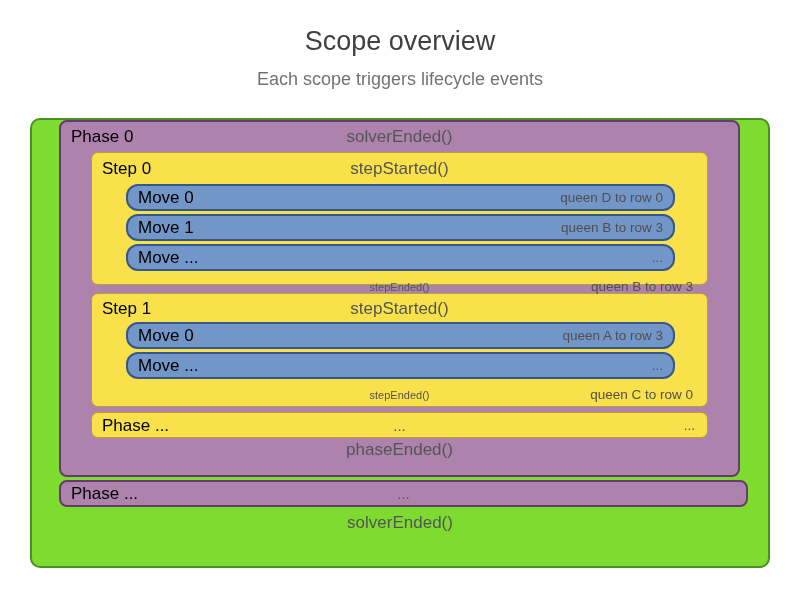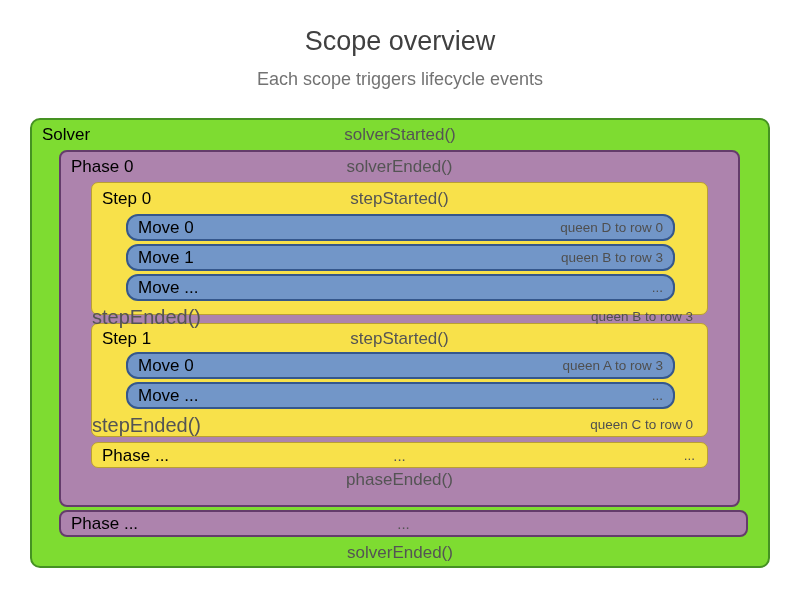--- a/index.html
+++ b/index.html
@@ -40,21 +40,21 @@
   }
   .hdr { position:relative; height:30px; line-height:30px; }
   .hdr.step-hdr { height:31px; line-height:31px; }
   .hdr.step-hdr2 { height:28px; line-height:30px; }
   .hdr .lbl { position:absolute; left:10px; top:0; font-size:17px; color:#000000; }
   .hdr .evt {
     position:absolute; left:0; right:0; top:0; text-align:center;
     font-size:17px; color:var(--event_text);
   }
   .ended-row { position:relative; height:27px; line-height:26px; }
-  .ended-row .evt { display:block; text-align:left; font-size:20px; color:var(--event_text); }
+  .ended-row .evt { display:block; text-align:center; font-size:11px; color:var(--event_text); }
   .ended-row .note {
     position:absolute; right:14px; top:0; font-size:13.5px; color:var(--note_text);
   }
   .move-lbl { font-size:17px; color:#000000; }
   .move-note { font-size:13.5px; color:var(--note_text); }
   .ellipsis-row { position:relative; height:26px; line-height:25px; }
   .step-ellipsis {
     margin:5px 30px 0; height:26px; background:var(--step_bg);
     border:1px solid var(--step_border); border-radius:7px;
   }
@@ -79,24 +79,20 @@
 </style>
 </head>
 <body>
 
 <div id="canvas">
 
   <div class="title">Scope overview</div>
   <div class="subtitle">Each scope triggers lifecycle events</div>
 
   <div class="box solver-box">
-    <div class="hdr">
-      <span class="lbl">Solver</span>
-      <span class="evt">solverStarted()</span>
-    </div>
 
     <div class="box phase-box">
       <div class="hdr">
         <span class="lbl">Phase 0</span>
         <span class="evt">solverEnded()</span>
       </div>
 
       <div class="box step-box first">
         <div class="hdr step-hdr">
           <span class="lbl">Step 0</span>

